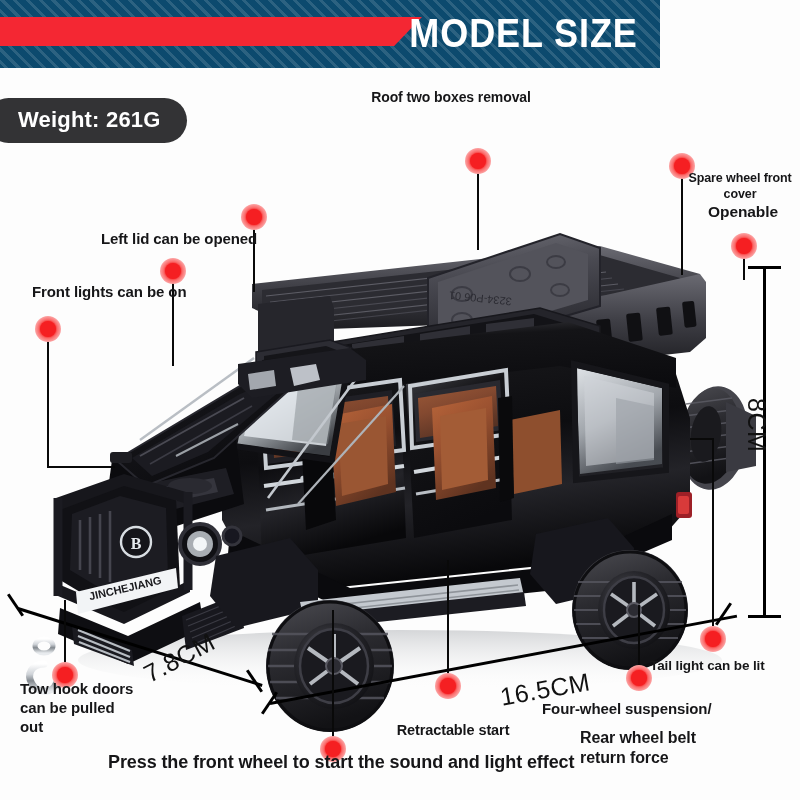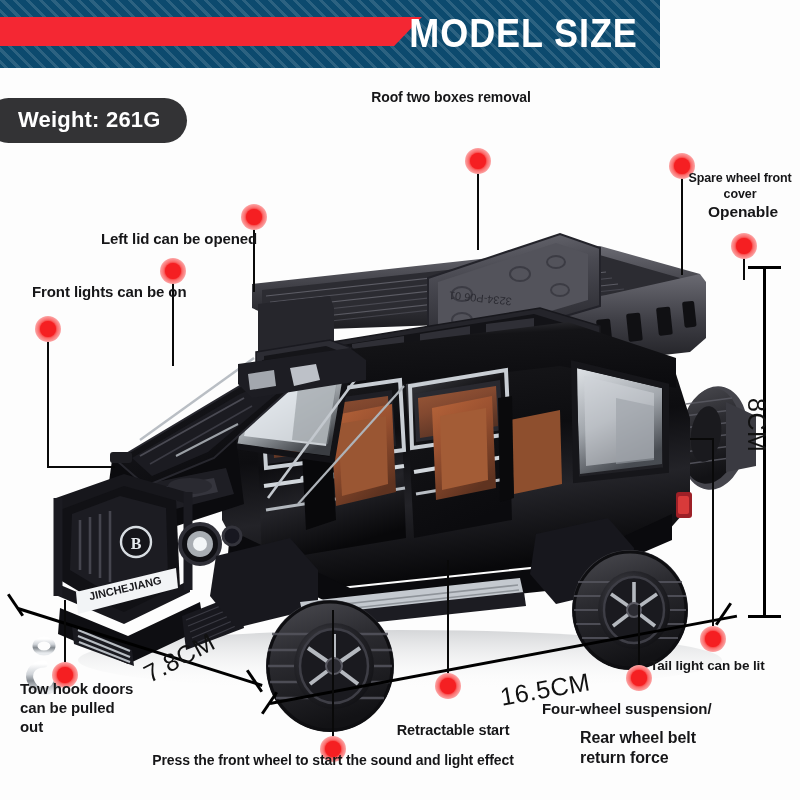--- a/index.html
+++ b/index.html
@@ -533,21 +533,21 @@
 
 
   <div class="lbl c" style="left:78px;top:230px;width:202px;font-size:15px;">Left lid can be opened</div>
 
   <div class="lbl l" style="left:8px;top:283px;width:216px;font-size:15px;margin-left:24px;">Front lights can be on</div>
 
   <div class="lbl l" style="left:20px;top:680px;width:140px;font-size:15px;line-height:1.26;">Tow hook doors
 can be pulled
 out</div>
 
-  <div class="lbl c" style="left:108px;top:752px;width:450px;font-size:14px;">Press the front wheel to start the sound and light effect</div>
+  <div class="lbl c" style="left:108px;top:752px;width:450px;font-size:18px;">Press the front wheel to start the sound and light effect</div>
 
   <div class="lbl c" style="left:380px;top:722px;width:146px;font-size:14.5px;">Retractable start</div>
 
   <div class="lbl l" style="left:542px;top:700px;width:230px;font-size:15px;">Four-wheel suspension/</div>
 
   <div class="lbl l" style="left:580px;top:728px;width:190px;font-size:16px;line-height:1.24;">Rear wheel belt
 return force</div>
 
   <div class="lbl l" style="left:650px;top:658px;width:160px;font-size:13.5px;">Tail light can be lit</div>
 

